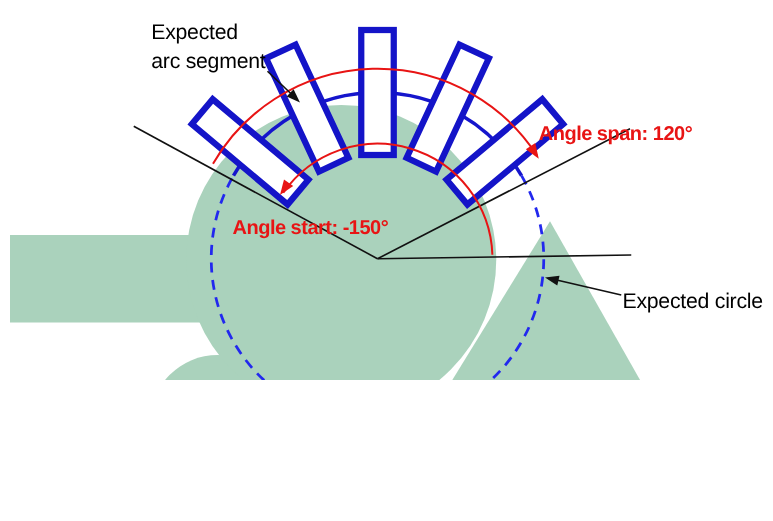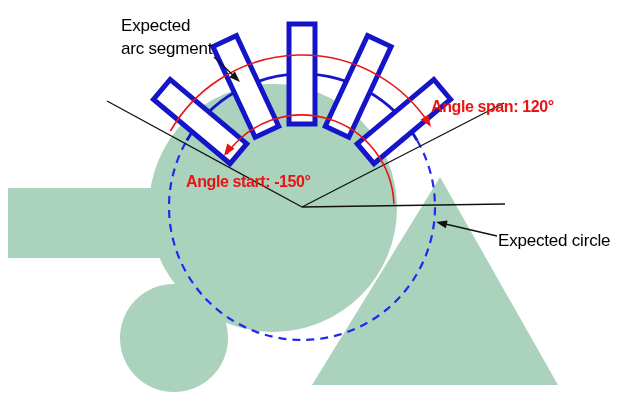--- a/index.html
+++ b/index.html
@@ -1,19 +1,19 @@
 <!DOCTYPE html>
 <html><head>
 <meta charset="utf-8">
 <style>
   html, body { margin: 0; padding: 0; background: #ffffff; }
   .stage {
     position: relative;
     width: 618px;
-    height: 417px;
+    height: 304px;
     background: #ffffff;
     overflow: hidden;
     font-family: "Liberation Sans", sans-serif;
   }
   svg text {
     font-family: "Liberation Sans", sans-serif;
     fill: #000000;
   }
   svg text.red-label {
     fill: #e81414;

